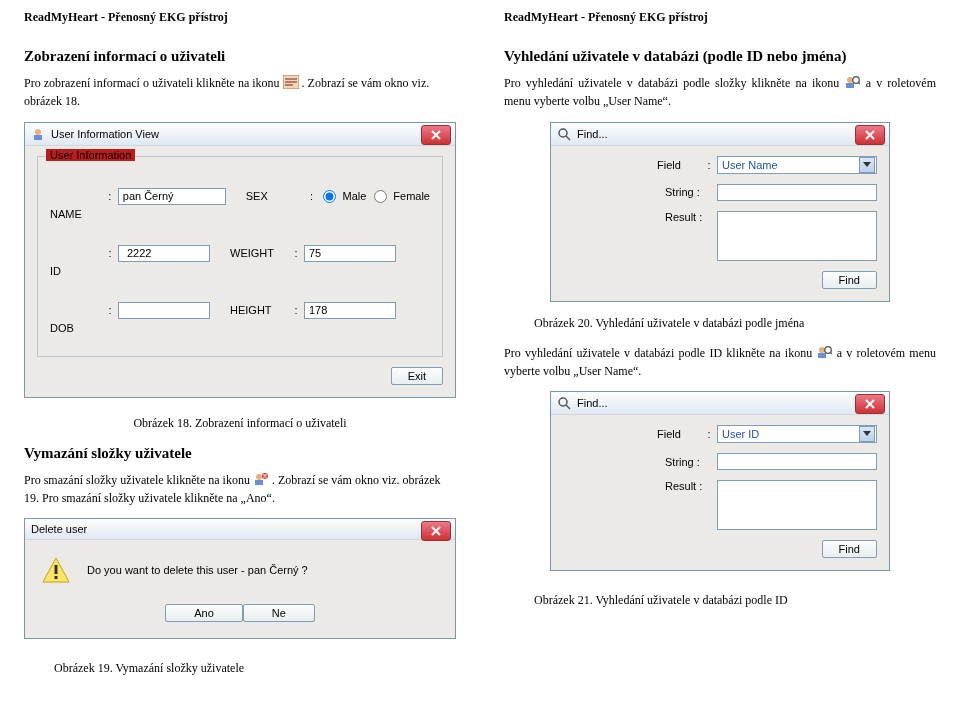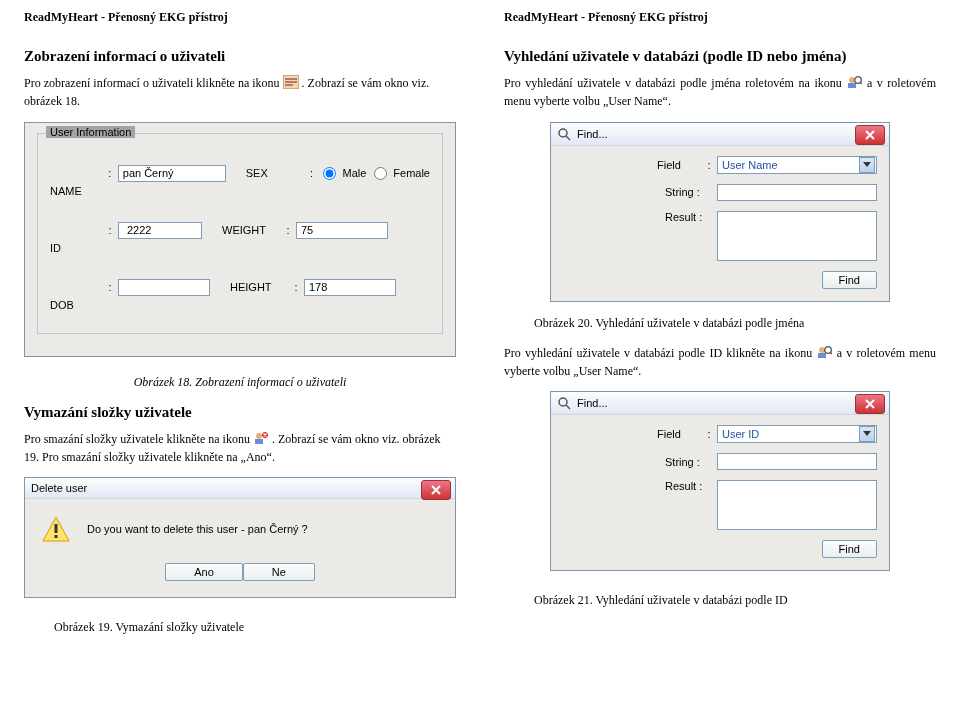--- a/index.html
+++ b/index.html
@@ -91,21 +91,21 @@
   }
   .groupbox {
     border: 1px solid #b9c6d3;
     padding: 16px 12px 12px 12px;
     position: relative;
     margin-bottom: 10px;
   }
   .groupbox .legend {
     position: absolute;
     top: -8px; left: 8px;
-    background: #a3a3a3;
+    background: #b91c1c;
     padding: 0 4px;
     font-size: 11px;
   }
   .form-row {
     display: flex;
     align-items: center;
     gap: 4px;
     margin-bottom: 10px;
   }
   .lbl { width: 52px; margin-top: 35px; }
@@ -193,61 +193,78 @@
             <rect x="0" y="0" width="16" height="14" fill="#f3d9a8" stroke="#a77"></rect>
             <rect x="2" y="3" width="12" height="2" fill="#b77"></rect>
             <rect x="2" y="6" width="12" height="2" fill="#b77"></rect>
             <rect x="2" y="9" width="8" height="2" fill="#b77"></rect>
           </svg>
       </span>
       <span>. Zobrazí se vám okno viz. obrázek 18.</span>
     </p>
 
     <div class="win">
+      <div class="titlebar">
+        <span class="tb-icon">
+          <svg width="14" height="14">
+              <circle cx="7" cy="5" r="3" fill="#e8b078"></circle>
+              <rect x="3" y="8" width="8" height="5" fill="#6b8ed6"></rect>
+            </svg>
+        </span>
+        <span class="tb-title">User Information View</span>
+        <div class="close">
+          <svg width="10" height="10">
+              <path d="M1 1 L9 9 M9 1 L1 9" stroke="#fff" stroke-width="2"></path>
+            </svg>
+        </div>
+      </div>
       <div class="content">
         <div class="groupbox">
           <div class="legend">User Information</div>
 
           <div class="form-row">
             <span class="lbl">NAME</span>
             <span class="colon">:</span>
             <input class="txt" style="width: 108px;" value="pan Černý">
             <span style="width:12px"></span>
             <span class="lbl2">SEX</span>
             <span class="colon">:</span>
             <input type="radio" class="radio" checked="" style="">
             <span>Male</span>
             <input type="radio" class="radio" style="">
             <span>Female</span>
           </div>
 
           <div class="form-row">
             <span class="lbl">ID</span>
             <span class="colon">:</span>
-            <input class="txt" style="width: 84px; padding-left: 8px;" value="2222">
+            <input class="txt" style="width: 92px; padding-left: 8px;" value="2222">
             <span style="width:12px"></span>
             <span class="lbl2">WEIGHT</span>
             <span class="colon">:</span>
             <input class="txt" style="width: 92px;" value="75">
           </div>
 
           <div class="form-row">
             <span class="lbl">DOB</span>
             <span class="colon">:</span>
             <input class="txt" style="width: 92px;">
             <span style="width:12px"></span>
             <span class="lbl2">HEIGHT</span>
             <span class="colon">:</span>
             <input class="txt" style="width: 92px;" value="178">
           </div>
         </div>
+        <div style="text-align:right">
+          <button class="btn">Exit</button>
+        </div>
       </div>
     </div>
 
-    <div class="caption" style="text-align:center; margin-top:18px;font-style:italic;">Obrázek 18. Zobrazení informací o uživateli</div>
+    <div class="caption" style="text-align:center; margin-top:18px;">Obrázek 18. Zobrazení informací o uživateli</div>
 
     <h2 class="section">Vymazání složky uživatele</h2>
     <p class="body">
       <span>Pro smazání složky uživatele klikněte na ikonu </span>
       <span class="inline-icon">
         <svg width="16" height="14">
             <circle cx="6" cy="5" r="3" fill="#e8b078"></circle>
             <rect x="2" y="8" width="8" height="5" fill="#6b8ed6"></rect>
             <circle cx="12" cy="4" r="3" fill="#d33"></circle>
             <path d="M10.5 2.5 L13.5 5.5 M13.5 2.5 L10.5 5.5" stroke="#fff" stroke-width="1.2"></path>
@@ -285,21 +302,21 @@
 
     <div class="caption" style="margin-top:22px; margin-left:30px;">Obrázek 19. Vymazání složky uživatele</div>
 
   </div>
 
   <div class="col">
     <div class="running-head">ReadMyHeart - Přenosný EKG přístroj</div>
 
     <h2 class="section">Vyhledání uživatele v databázi (podle ID nebo jména)</h2>
     <p class="body" style="text-align:justify">
-      <span>Pro vyhledání uživatele v databázi podle jména roletovém na ikonu </span>
+      <span>Pro vyhledání uživatele v databázi podle složky klikněte na ikonu </span>
       <span class="inline-icon">
         <svg width="16" height="14">
             <circle cx="6" cy="5" r="3" fill="#e8b078"></circle>
             <rect x="2" y="8" width="8" height="5" fill="#6b8ed6"></rect>
             <circle cx="12" cy="5" r="3.3" fill="none" stroke="#555" stroke-width="1.3"></circle>
             <line x1="14" y1="7" x2="16" y2="9" stroke="#555" stroke-width="1.3"></line>
           </svg>
       </span>
       <span> a v roletovém menu vyberte volbu „User Name“.</span>
     </p>

